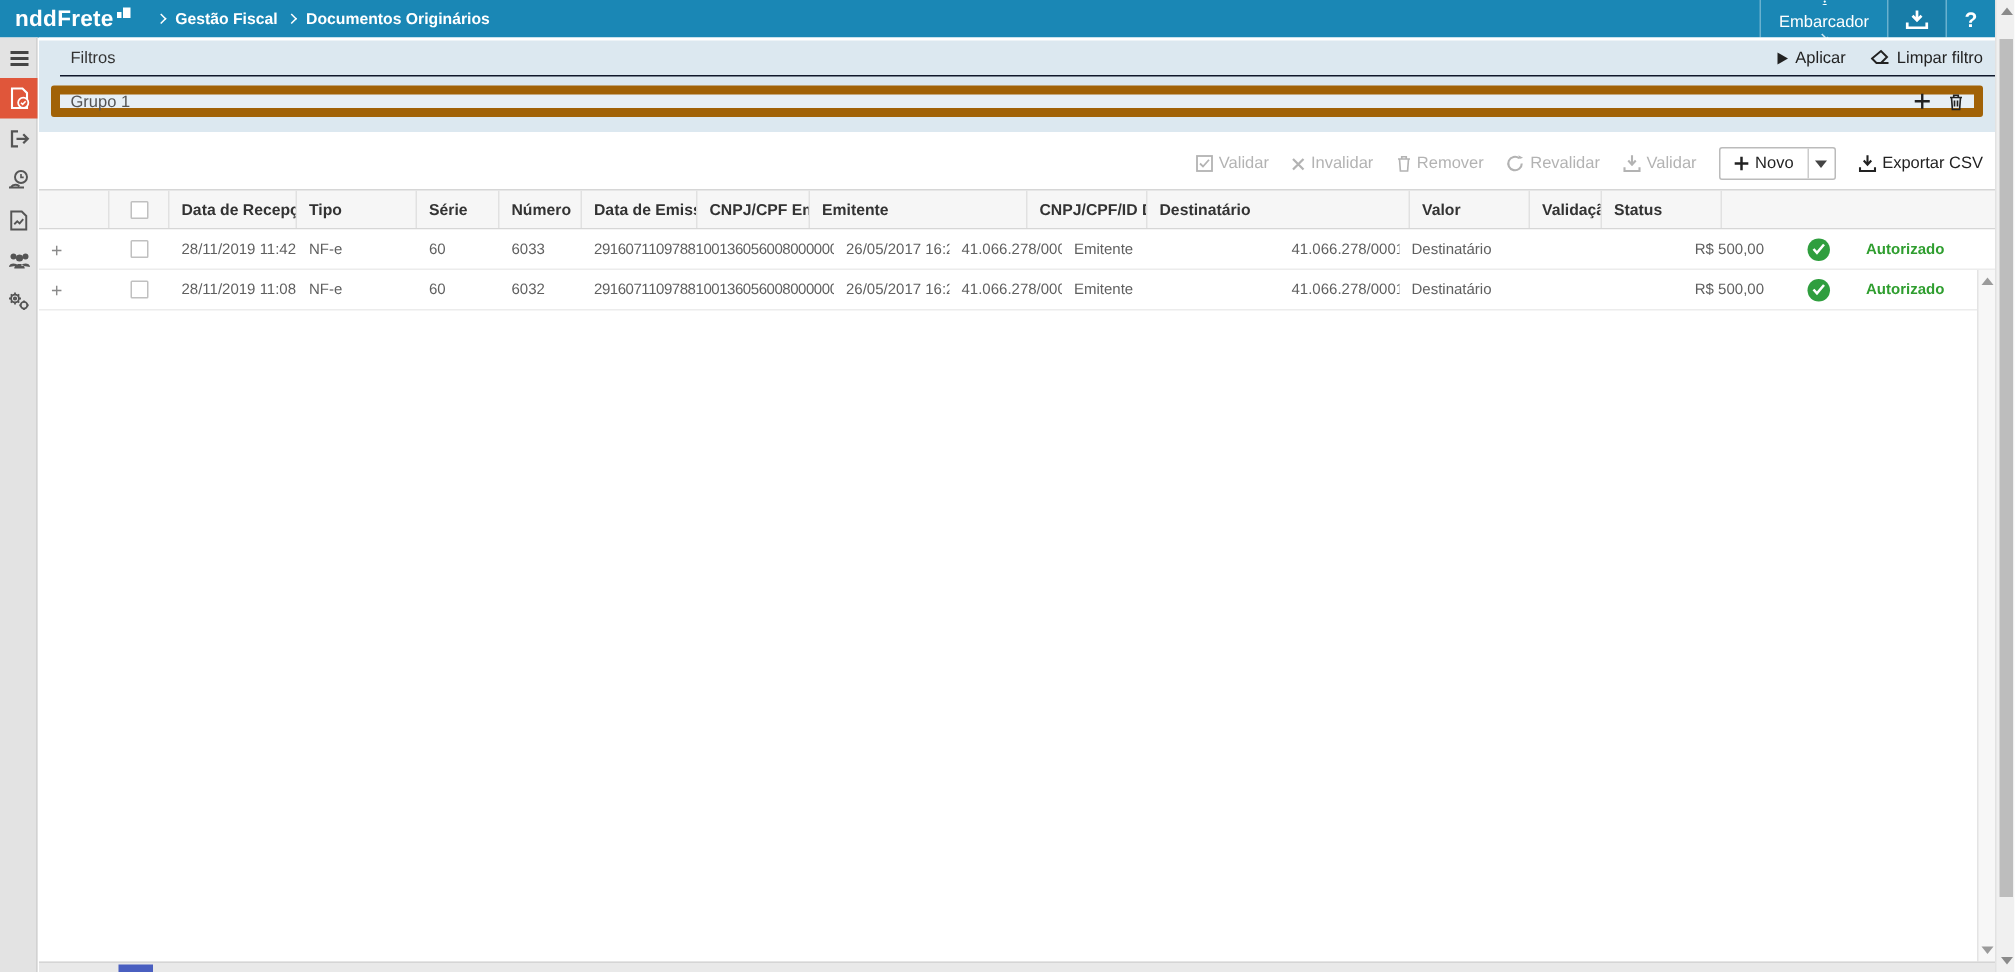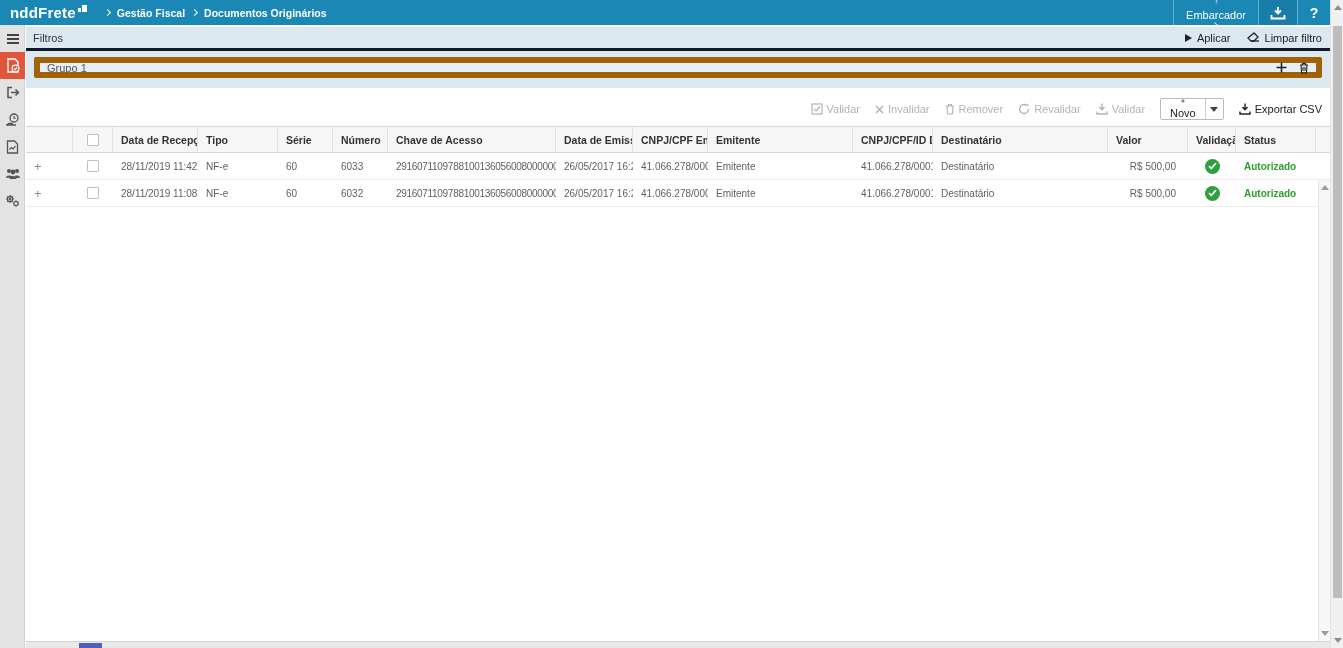--- a/index.html
+++ b/index.html
@@ -38,37 +38,37 @@
   .side-item { width:25px; height:27px; display:flex; align-items:center; justify-content:center; color:#555; cursor:pointer; }
   .side-item.active { background:#e0563a; color:#fff; }
   .burger { display:flex; flex-direction:column; gap:2px; }
   .burger div { width:12px; height:2px; background:#444; }
 
   
   .main { position:absolute; left:26px; top:25px; width:1304px; height:623px; background:#fff; display:flex; flex-direction:column; }
 
   
   .filters { margin-top:2px; background:#dce8f0; padding-bottom:10px; }
-  .filters-head { height:24px; display:flex; align-items:center; padding:0 8px 0 7px; border-bottom:3px solid #0f172a; }
+  .filters-head { height:24px; display:flex; align-items:center; padding:0 8px 0 7px; border-bottom:1px solid #0f172a;margin-left:14px; }
   .filters-title { font-size:11px; color:#333; }
   .filters-actions { margin-left:auto; display:flex; align-items:center; gap:16px; }
   .flt-btn { display:flex; align-items:center; gap:5px; font-size:11px; color:#222; cursor:pointer; }
   .tri-right { width:0; height:0; border-top:4px solid transparent; border-bottom:4px solid transparent; border-left:7px solid #222; }
   .group-panel { margin:6px 8px 0 8px; height:21px; background:#e7eff5; border:6px solid #a16207; border-radius:2px;
     display:flex; align-items:center; padding:0 7px; }
   .group-name { font-size:11px; color:#555; }
   .group-actions { margin-left:auto; display:flex; align-items:center; gap:12px; color:#222; }
   .new-group { display:flex; align-items:center; gap:5px; font-size:11px; color:#333; margin:10px 0 0 11px; cursor:pointer; }
 
   
   .toolbar { display:flex; align-items:center; justify-content:flex-end; gap:15px; margin:10px 8px 6px 0; height:22px; }
   .tool { display:flex; align-items:center; gap:4px; font-size:11px; color:#b3b3b3; cursor:default; }
   .tool.enabled { color:#222; cursor:pointer; }
   .split-btn { display:flex; align-items:stretch; border:1px solid #bbb; border-radius:2px; background:#fff; height:22px; }
-  .split-main { display:flex; align-items:center; gap:4px; font-size:11px; color:#222; padding:0 9px; cursor:pointer;flex-direction:column; }
+  .split-main { display:flex; align-items:center; gap:4px; font-size:11px; color:#222; padding:0 9px; cursor:pointer; }
   .split-caret { width:18px; display:flex; align-items:center; justify-content:center; border-left:1px solid #ccc; cursor:pointer; }
   .tri-down { width:0; height:0; border-left:4px solid transparent; border-right:4px solid transparent; border-top:5px solid #444; }
 
   
   .grid { flex:1; display:flex; flex-direction:column; position:relative; }
   .grid-head { display:flex; height:27px; background:#f6f6f6; border-top:1px solid #d6d6d6; border-bottom:1px solid #d6d6d6; }
   .h-cell { font-size:10.5px; font-weight:bold; color:#333; display:flex; align-items:center; padding-left:8px;
     border-right:1px solid #e1e1e1; overflow:hidden; white-space:nowrap; }
   .grid-body { flex:1; position:relative; }
   .grid-row { display:flex; height:27px; border-bottom:1px solid #ececec; background:#fff; }
@@ -285,21 +285,20 @@
         <div class="h-cell c-check">
           <input type="checkbox" style="">
         </div>
         <div class="h-cell c-recep">
           <span>Data de Recepção</span>
 
         </div>
         <div class="h-cell c-tipo">Tipo</div>
         <div class="h-cell c-serie">Série</div>
         <div class="h-cell c-num">Número</div>
-        <div class="h-cell c-chave">Chave de Acesso</div>
         <div class="h-cell c-emis">Data de Emissão</div>
         <div class="h-cell c-cnpje">CNPJ/CPF Emitente</div>
         <div class="h-cell c-emit">Emitente</div>
         <div class="h-cell c-cnpjd">CNPJ/CPF/ID Destin...</div>
         <div class="h-cell c-dest">Destinatário</div>
         <div class="h-cell c-valor">Valor</div>
         <div class="h-cell c-valid">Validação</div>
         <div class="h-cell c-status">Status</div>
       </div>
       <div class="grid-body">

